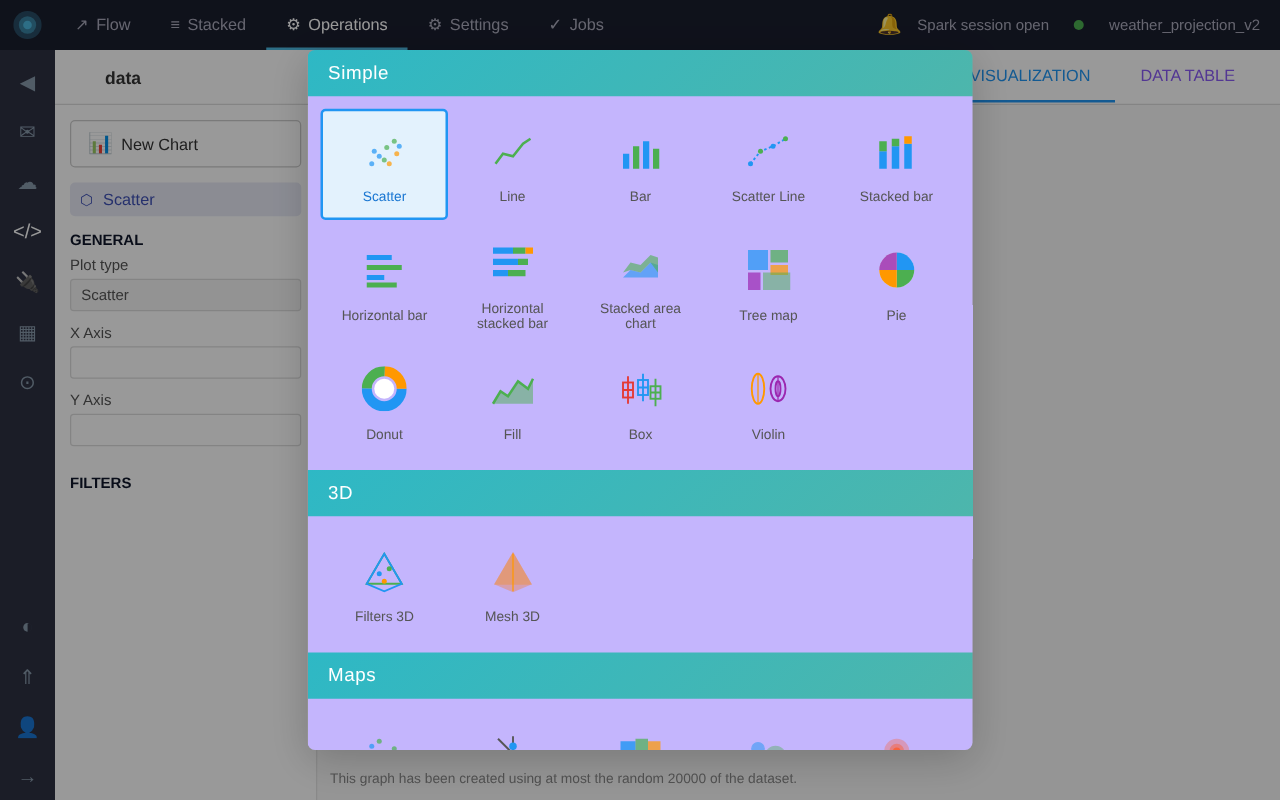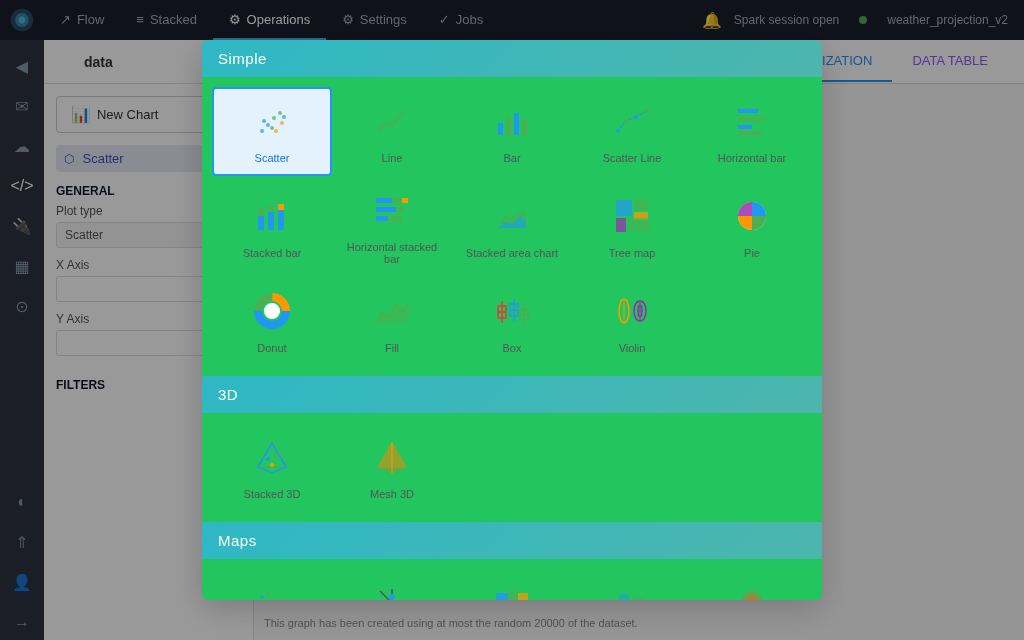--- a/index.html
+++ b/index.html
@@ -95,21 +95,21 @@
     .chart-note {
       position: absolute; bottom: 11px; left: 10px; font-size: 11px; color: #888;
     }
 
     
     .modal-overlay {
       position: fixed; top: 0; left: 0; width: 100%; height: 100%;
       background: rgba(0,0,0,0.4); z-index: 100; display: flex; align-items: center; justify-content: center;
     }
     .modal {
-      background: #22c55e; border-radius: 6px; width: 620px; max-height: 560px;
+      background: #c4b5fd; border-radius: 6px; width: 532px; max-height: 560px;
       overflow-y: auto; box-shadow: 0 8px 32px rgba(0,0,0,0.2);
     }
     .modal-section-header {
       background: linear-gradient(135deg, #2eb8c5, #4db6ac);
       color: #fff; font-size: 15px; font-weight: 500;
       padding: 10px 16px; letter-spacing: 0.5px;
     }
     .chart-grid {
       display: grid; grid-template-columns: repeat(5, 1fr); gap: 0;
       padding: 10px;
@@ -289,41 +289,41 @@
             <circle cx="22" cy="14" r="2" fill="#2196f3"></circle>
             <circle cx="32" cy="8" r="2" fill="#4caf50"></circle>
           </svg>
         </div>
         <span>Scatter Line</span>
       </div>
 
       <div class="chart-option">
         <div class="chart-icon">
           <svg viewBox="0 0 36 36" fill="none">
-            <rect x="4" y="6" width="20" height="4" fill="#2196f3"></rect>
-            <rect x="4" y="14" width="28" height="4" fill="#4caf50"></rect>
-            <rect x="4" y="22" width="14" height="4" fill="#2196f3"></rect>
-            <rect x="4" y="28" width="24" height="4" fill="#4caf50"></rect>
-          </svg>
-        </div>
-        <span>Horizontal bar</span>
-      </div>
-
-      <div class="chart-option">
-        <div class="chart-icon">
-          <svg viewBox="0 0 36 36" fill="none">
             <rect x="4" y="18" width="6" height="14" fill="#2196f3"></rect>
             <rect x="4" y="10" width="6" height="8" fill="#4caf50"></rect>
             <rect x="14" y="14" width="6" height="18" fill="#2196f3"></rect>
             <rect x="14" y="8" width="6" height="6" fill="#4caf50"></rect>
             <rect x="24" y="12" width="6" height="20" fill="#2196f3"></rect>
             <rect x="24" y="6" width="6" height="6" fill="#ff9800"></rect>
           </svg>
         </div>
         <span>Stacked bar</span>
+      </div>
+
+      <div class="chart-option">
+        <div class="chart-icon">
+          <svg viewBox="0 0 36 36" fill="none">
+            <rect x="4" y="6" width="20" height="4" fill="#2196f3"></rect>
+            <rect x="4" y="14" width="28" height="4" fill="#4caf50"></rect>
+            <rect x="4" y="22" width="14" height="4" fill="#2196f3"></rect>
+            <rect x="4" y="28" width="24" height="4" fill="#4caf50"></rect>
+          </svg>
+        </div>
+        <span>Horizontal bar</span>
       </div>
 
       <div class="chart-option">
         <div class="chart-icon">
           <svg viewBox="0 0 36 36" fill="none">
             <rect x="2" y="6" width="16" height="5" fill="#2196f3"></rect>
             <rect x="18" y="6" width="10" height="5" fill="#4caf50"></rect>
             <rect x="28" y="6" width="6" height="5" fill="#ff9800"></rect>
             <rect x="2" y="15" width="20" height="5" fill="#2196f3"></rect>
             <rect x="22" y="15" width="8" height="5" fill="#4caf50"></rect>
@@ -431,21 +431,21 @@
       <div class="chart-option">
         <div class="chart-icon">
           <svg viewBox="0 0 36 36" fill="none">
             <polygon points="18,4 32,28 4,28" fill="none" stroke="#4caf50" stroke-width="1.5"></polygon>
             <polygon points="18,4 32,28 18,34 4,28" fill="none" stroke="#2196f3" stroke-width="1.5"></polygon>
             <circle cx="14" cy="20" r="2" fill="#2196f3"></circle>
             <circle cx="22" cy="16" r="2" fill="#4caf50"></circle>
             <circle cx="18" cy="26" r="2" fill="#ff9800"></circle>
           </svg>
         </div>
-        <span>Stacked 3D</span>
+        <span>Filters 3D</span>
       </div>
 
       <div class="chart-option">
         <div class="chart-icon">
           <svg viewBox="0 0 36 36" fill="none">
             <polygon points="18,4 32,28 4,28" fill="#ff9800" opacity="0.3" stroke="#ff9800" stroke-width="1.5"></polygon>
             <polygon points="18,4 32,28 18,34 4,28" fill="#ff6f00" opacity="0.3" stroke="#ff6f00" stroke-width="1.5"></polygon>
             <line x1="18" y1="4" x2="18" y2="34" stroke="#ff9800" stroke-width="1"></line>
           </svg>
         </div>

